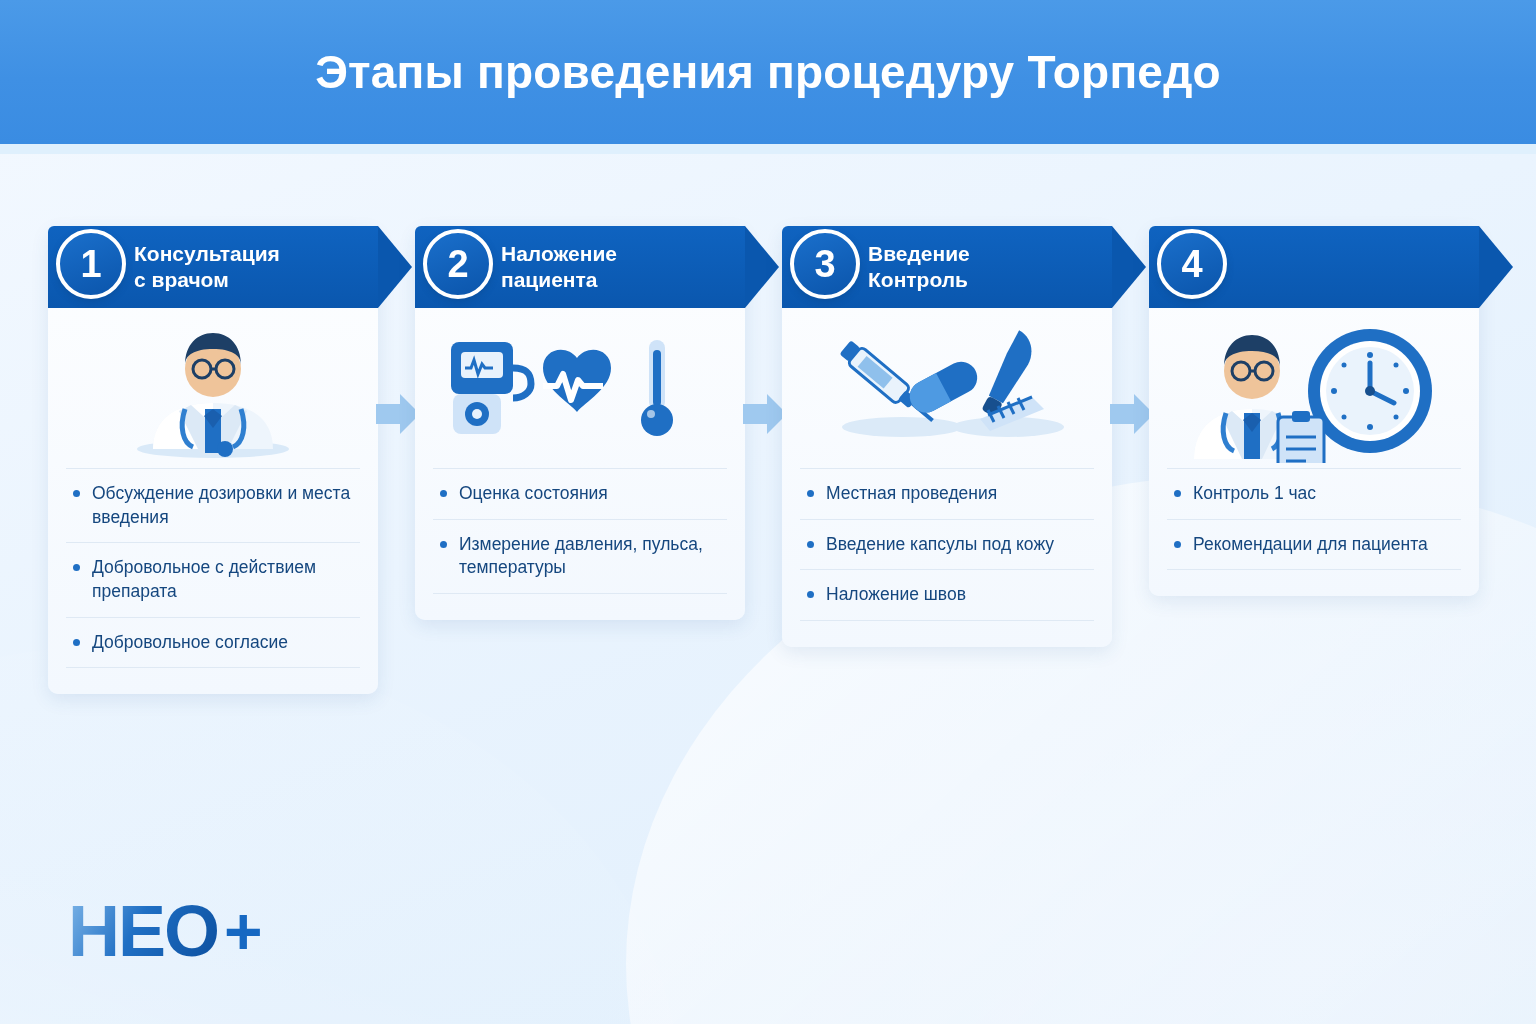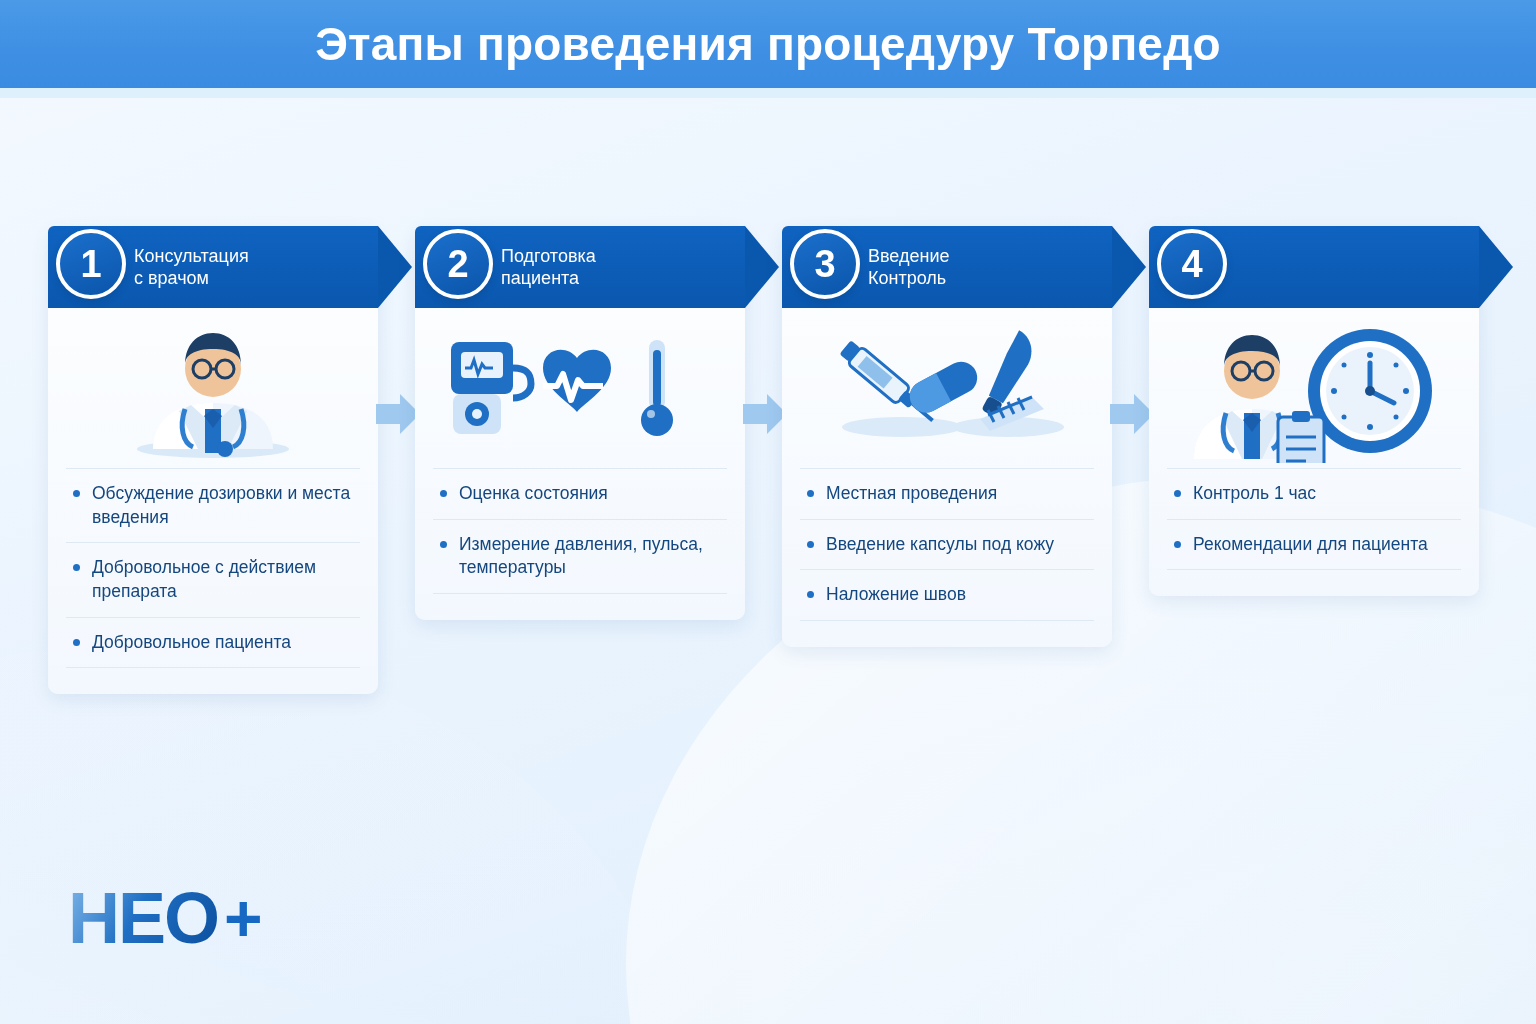--- a/index.html
+++ b/index.html
@@ -39,21 +39,21 @@
     width: 1100px;
     height: 900px;
     border-radius: 50%;
     background: linear-gradient(20deg, rgba(255,255,255,0.55) 0%, rgba(255,255,255,0.05) 65%);
     pointer-events: none;
   }
 
   
   .header {
     position: relative;
-    height: 88px;
+    height: 144px;
     background: linear-gradient(180deg, #4b9ae8 0%, #3f90e4 55%, #3a8ce2 100%);
     display: flex;
     align-items: center;
     justify-content: center;
     z-index: 5;
   }
   .header:after {
     content: "";
     position: absolute;
     left: 0; right: 0; bottom: -10px;
@@ -133,22 +133,22 @@
     color: #ffffff;
     font-size: 38px;
     font-weight: bold;
     display: flex;
     align-items: center;
     justify-content: center;
     box-shadow: 0 3px 7px rgba(10,60,120,0.28);
   }
   .ribbon-title {
     color: #ffffff;
-    font-size: 18px;
-    font-weight: normal;
+    font-size: 21px;
+    font-weight: bold;
     line-height: 1.25;
     white-space: pre-line;
   }
 
   .card-body {
     padding: 0 18px 26px 18px;
   }
   .illus {
     height: 160px;
     display: flex;
@@ -182,21 +182,21 @@
     width: 7px;
     height: 7px;
     border-radius: 50%;
     background: #1f6fc4;
   }
 
   
   .logo {
     position: absolute;
     left: 68px;
-    bottom: 70px;
+    bottom: 57px;
     display: flex;
     align-items: center;
     z-index: 4;
   }
   .logo-text {
     font-size: 72px;
     font-weight: bold;
     letter-spacing: -2px;
     background: linear-gradient(120deg, #7fb6e8 0%, #1f6fc4 45%, #0c4f9e 100%);
     -webkit-background-clip: text;
@@ -246,37 +246,37 @@
             <circle cx="112" cy="56" r="9" fill="none" stroke="#1d3f66" stroke-width="3"></circle>
             <path d="M98 56h5" stroke="#1d3f66" stroke-width="3"></path>
             <path d="M72 96c-6 18-2 34 8 38" fill="none" stroke="#2f7fd0" stroke-width="5"></path>
             <path d="M128 96c6 18 2 34-8 38" fill="none" stroke="#2f7fd0" stroke-width="5"></path>
             <circle cx="112" cy="136" r="8" fill="#1f6fc4"></circle>
           </svg>
         </div>
         <ul class="bullets">
           <li>Обсуждение дозировки и места введения</li>
           <li>Добровольное с действием препарата</li>
-          <li>Добровольное пациента</li>
+          <li>Добровольное согласие</li>
         </ul>
       </div>
     </div>
 
     <div class="gap">
       <div class="arrow">
         <svg width="44" height="46" viewBox="0 0 44 46" aria-hidden="true">
           <path d="M0 13h24V3l20 20-20 20V33H0z" fill="#9fc9ef"></path>
         </svg>
       </div>
     </div>
 
     <div class="card">
       <div class="ribbon">
         <div class="num-badge">2</div>
-        <div class="ribbon-title">Подготовка
+        <div class="ribbon-title">Наложение
 пациента</div>
       </div>
       <div class="card-body">
         <div class="illus">
           <svg width="270" height="120" viewBox="0 0 270 120" aria-hidden="true">
             <rect x="6" y="14" width="62" height="52" rx="8" fill="#1f6fc4"></rect>
             <rect x="16" y="24" width="42" height="26" rx="4" fill="#e8f2fc"></rect>
             <path d="M20 40h6l3-8 4 14 4-10 3 4h8" fill="none" stroke="#1f6fc4" stroke-width="3"></path>
             <path d="M68 40c16 0 18 8 18 16s-8 14-18 14" fill="none" stroke="#1f6fc4" stroke-width="7"></path>
             <rect x="8" y="66" width="48" height="40" rx="8" fill="#cfe3f8"></rect>

